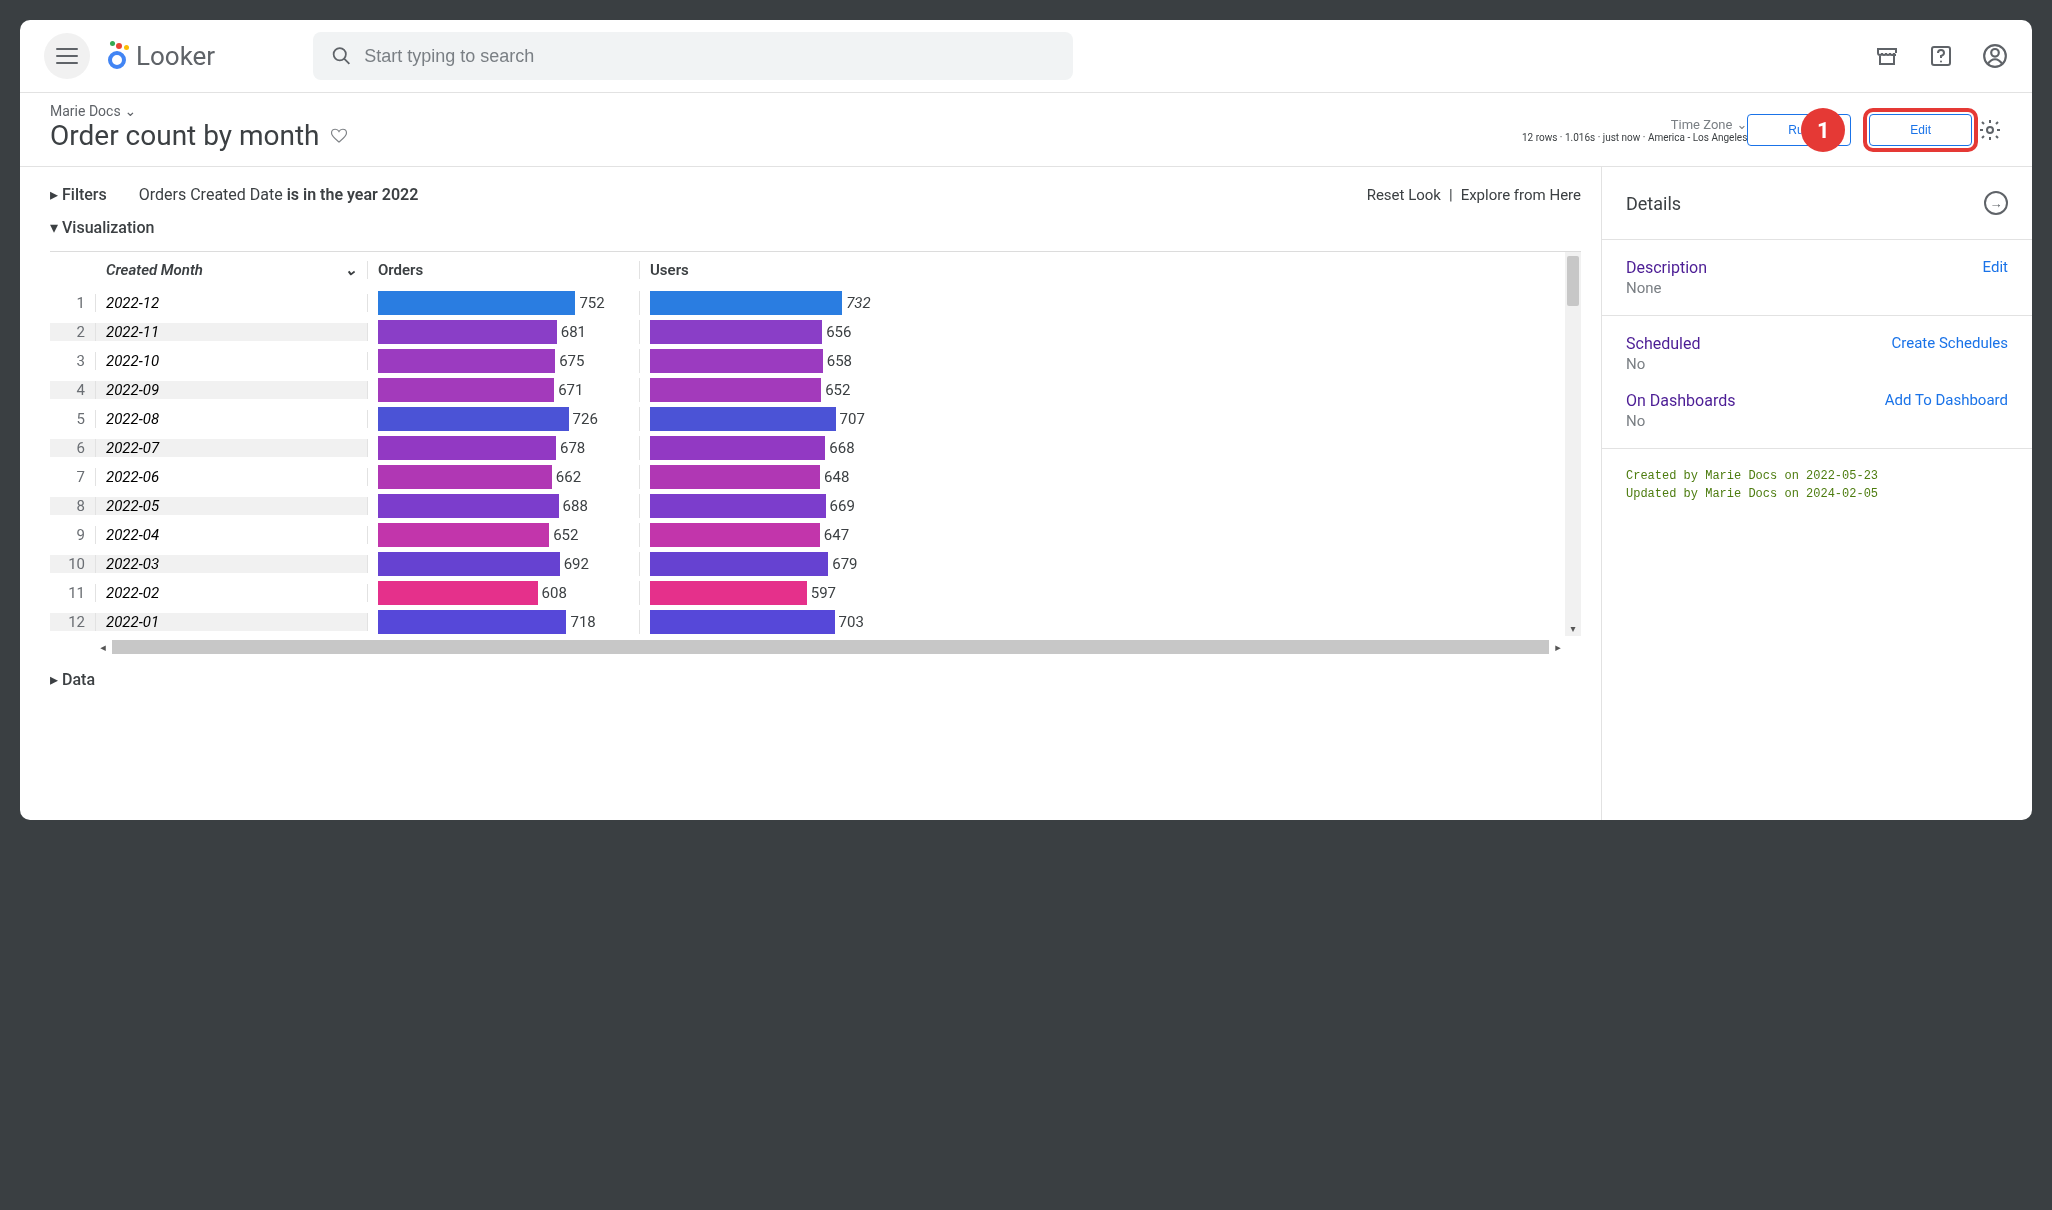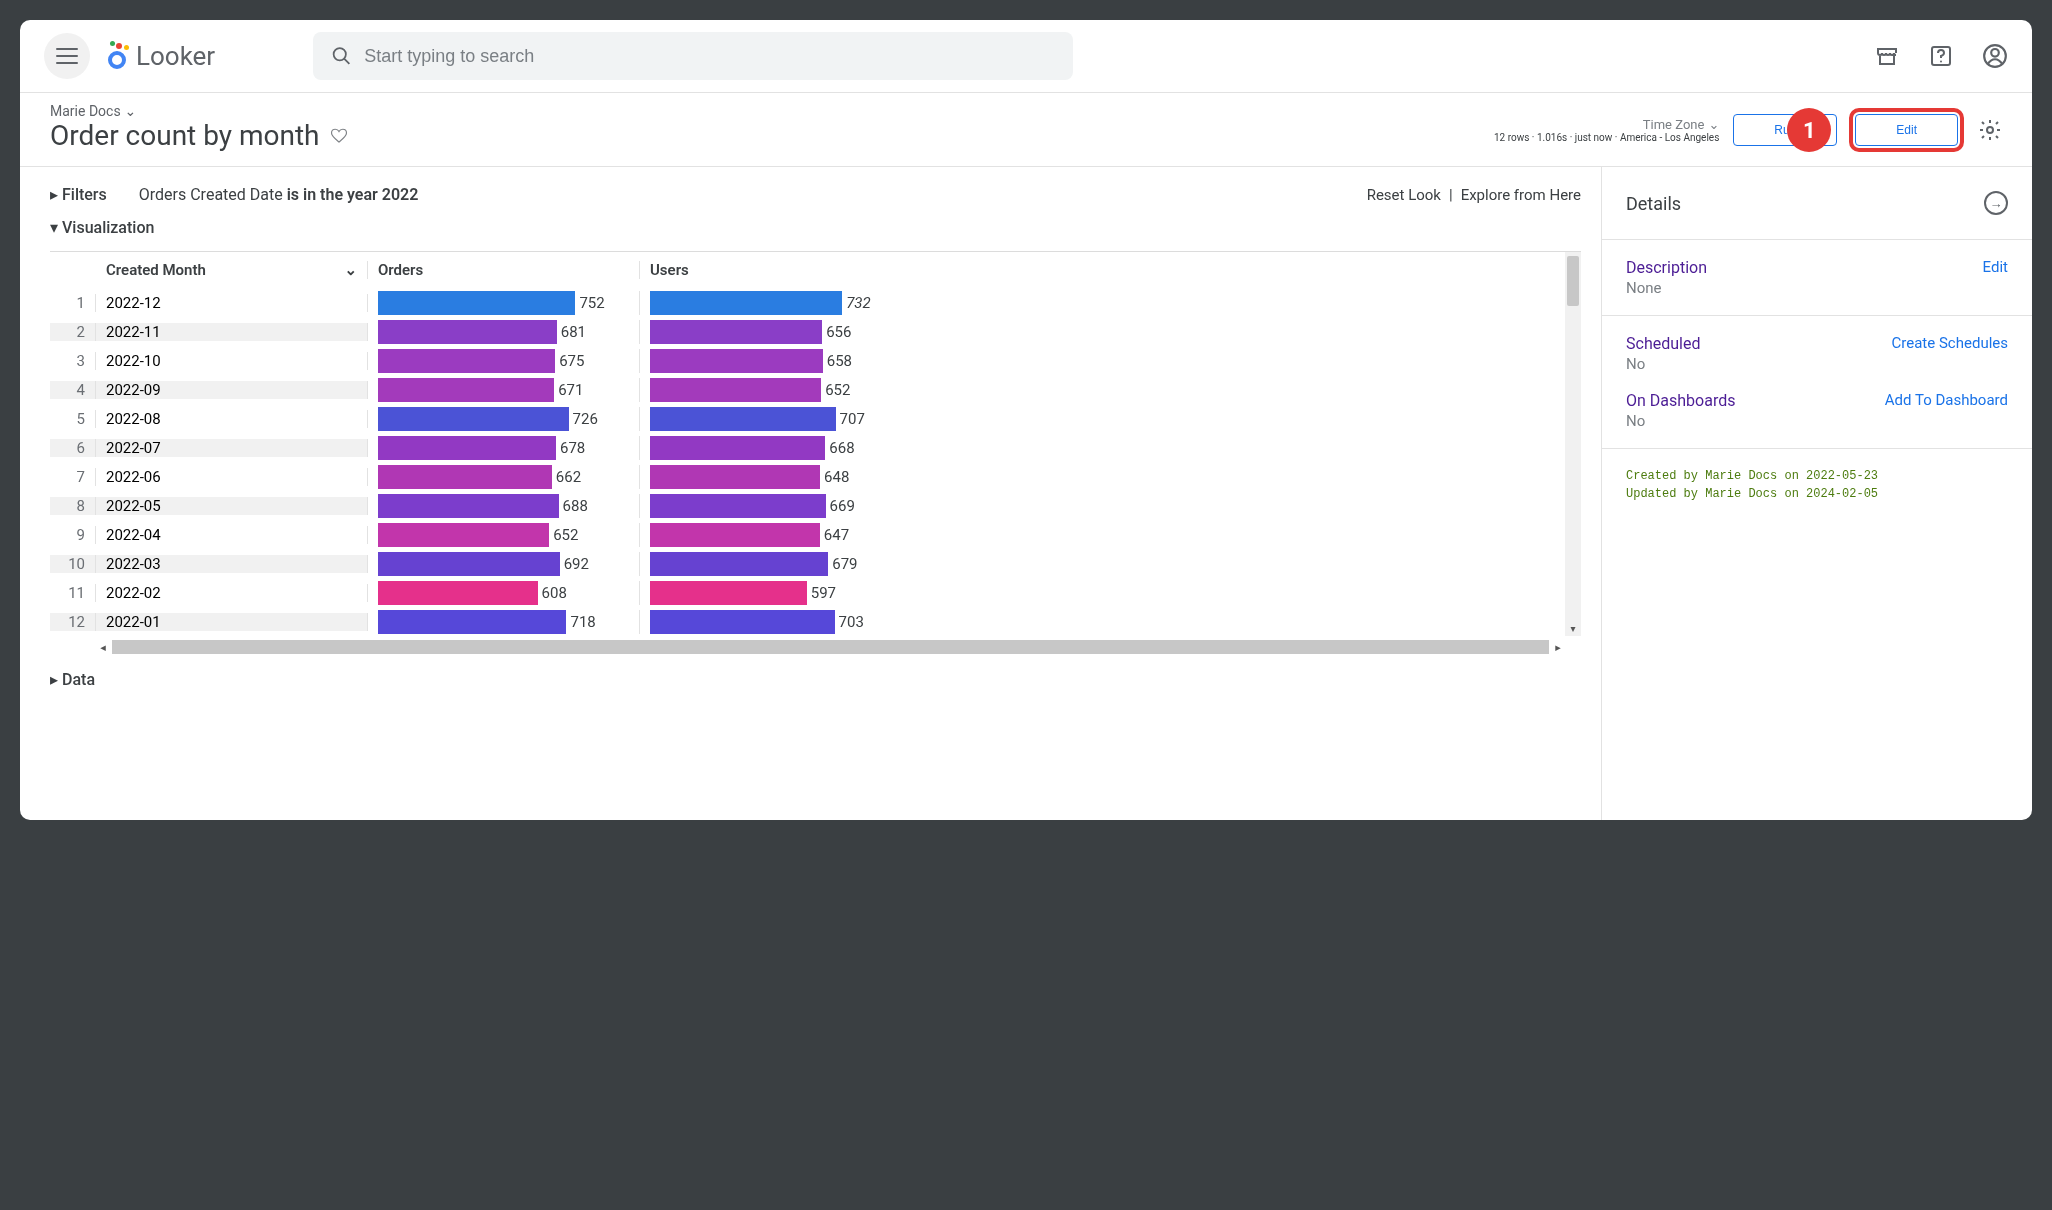--- a/index.html
+++ b/index.html
@@ -62,21 +62,21 @@
     display: flex;
     align-items: flex-end;
     padding: 10px 30px 14px 30px;
     border-bottom: 1px solid #e2e2e2;
     gap: 16px;
   }
   .breadcrumb { font-size: 14px; color: #5f6368; display:flex; align-items:center; gap:4px; }
   .title-row { display:flex; align-items:center; gap:10px; }
   .page-title { font-size: 28px; font-weight: 400; color: #3c4043; }
   .heart { width:18px; height:18px; }
-  .sub-right { margin-left:auto; display:flex; align-items:center; gap:14px; }
+  .sub-right { margin-left:auto; display:flex; align-items:center; }
   .tz-block { text-align:right; }
   .tz-label { font-size:13px; color:#7a7f84; display:flex; align-items:center; justify-content:flex-end; gap:4px;}
   .status-line { font-size:10px; color:#3c4043; }
   .btn {
     border:1px solid #1a73e8; color:#1a73e8; background:#fff;
     padding:8px 40px; font-size:12px; border-radius:4px; cursor:pointer;
   }
   .edit-highlight { border:4px solid #e53935; border-radius:10px; padding:2px; }
   .gear { width:24px; height:24px; color:#5f6368; cursor:pointer; }
   .annot-badge {
@@ -90,21 +90,21 @@
   .right-pane { width:430px; overflow:auto; }
   .section-row { display:flex; align-items:center; gap:2px; font-size:16px; color:#3c4043; margin-bottom:14px; }
   .section-row .caret { width:10px; display:inline-block; }
   .filter-desc { margin-left:30px; color:#3c4043; }
   .filter-desc .bold { font-weight:600; }
   .filter-actions { margin-left:auto; display:flex; align-items:center; gap:8px; color:#3c4043; font-size:15px; }
   .viz-header { margin-top:4px; }
   .table-wrap { border-top:1px solid #dcdcdc; margin-top:6px; position:relative; }
   .thead { display:flex; height:36px; align-items:center; font-weight:600; font-size:15px; color:#3c4043; }
   .col-idx { width:46px; text-align:right; padding-right:10px; border-right:1px solid #e2e2e2; }
-  .col-month { width:272px; padding-left:10px; border-right:1px solid #e2e2e2; display:flex; align-items:center; justify-content:space-between; padding-right:10px;}
+  .col-month { width:272px; padding-left:10px; border-right:1px solid #e2e2e2; display:flex; align-items:center; justify-content:space-between; padding-right:10px;font-style:italic;}
   .col-bar { width:272px; padding-left:10px; border-right:1px solid #e2e2e2; }
   .rows { }
   .row { display:flex; height:29px; align-items:center; font-size:15px; }
   .row:nth-child(even) .col-idx,
   .row:nth-child(even) .col-month { background:#f1f1f1; }
   .row .col-idx { color:#6a6e73; }
   .barcell { display:flex; align-items:center; height:100%; }
   .bar { height:24px; }
   .bar-label { font-size:15px; color:#3c4043; padding:0 4px; }
   .scroll-v { width:16px; background:#f1f1f1; position:relative; align-self:stretch; }

